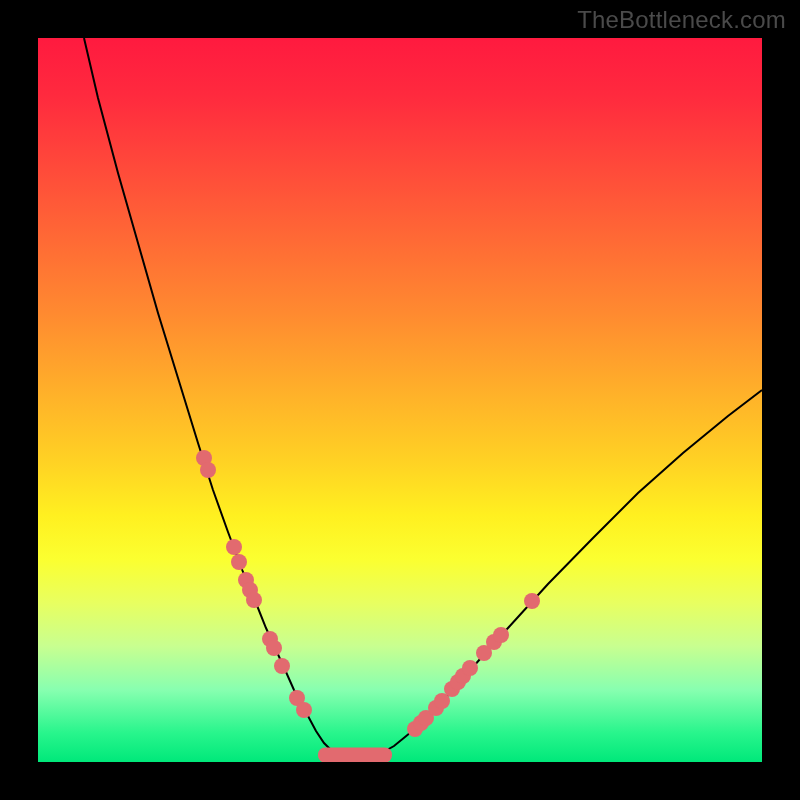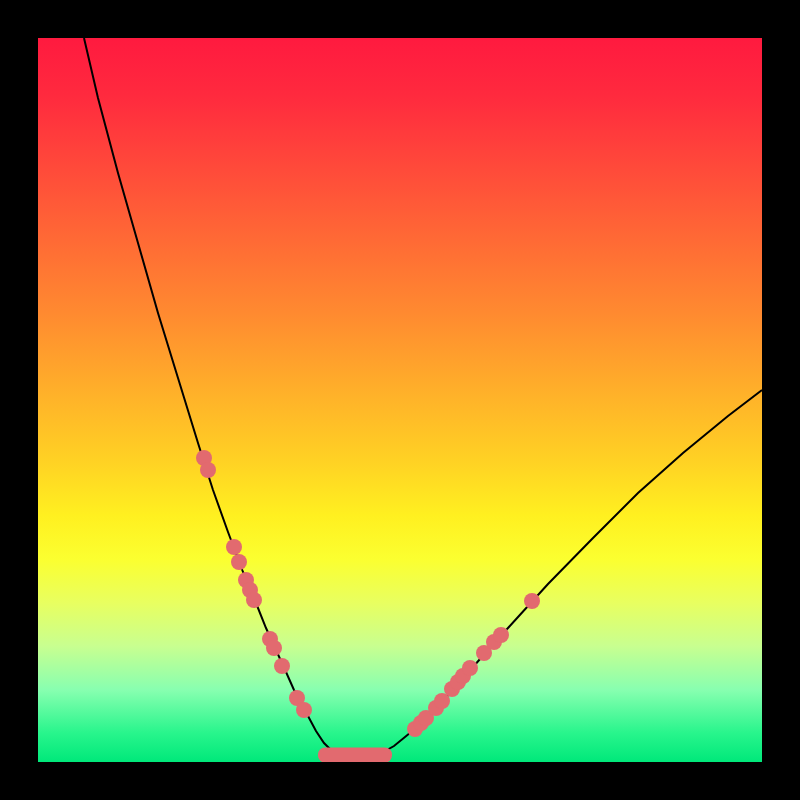--- a/index.html
+++ b/index.html
@@ -105,13 +105,14 @@
           <circle cx="425" cy="638" r="8" class="marker"></circle>
           <circle cx="432" cy="630" r="8" class="marker"></circle>
           <circle cx="446" cy="615" r="8" class="marker"></circle>
           <circle cx="456" cy="604" r="8" class="marker"></circle>
           <circle cx="463" cy="597" r="8" class="marker"></circle>
           <circle cx="494" cy="563" r="8" class="marker"></circle>
         </g>
     </svg>
   </div>
 
+  <div class="watermark">TheBottleneck.com</div>
 </div>
 
 </body></html>

